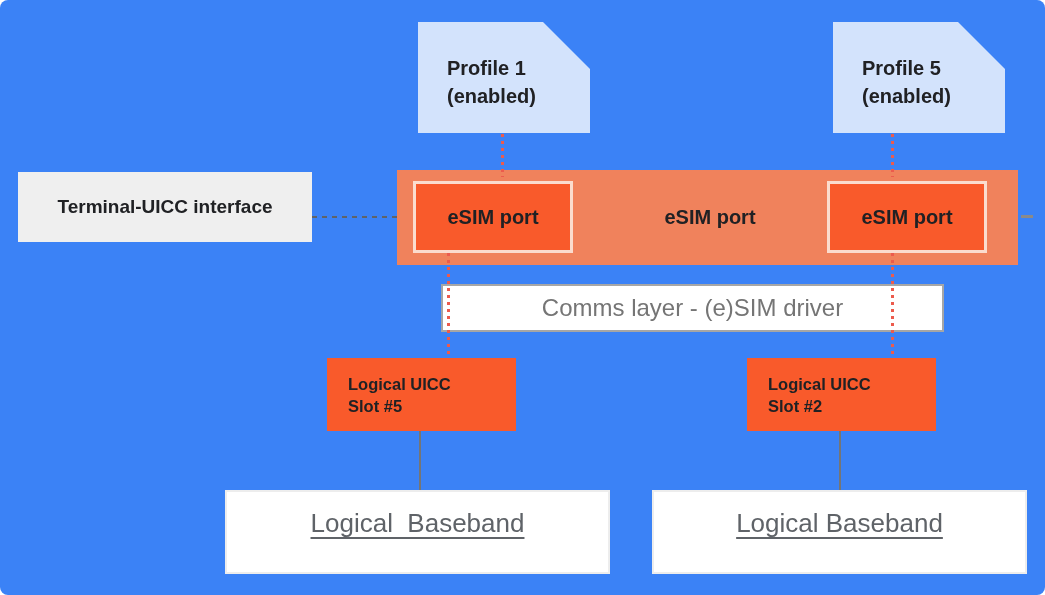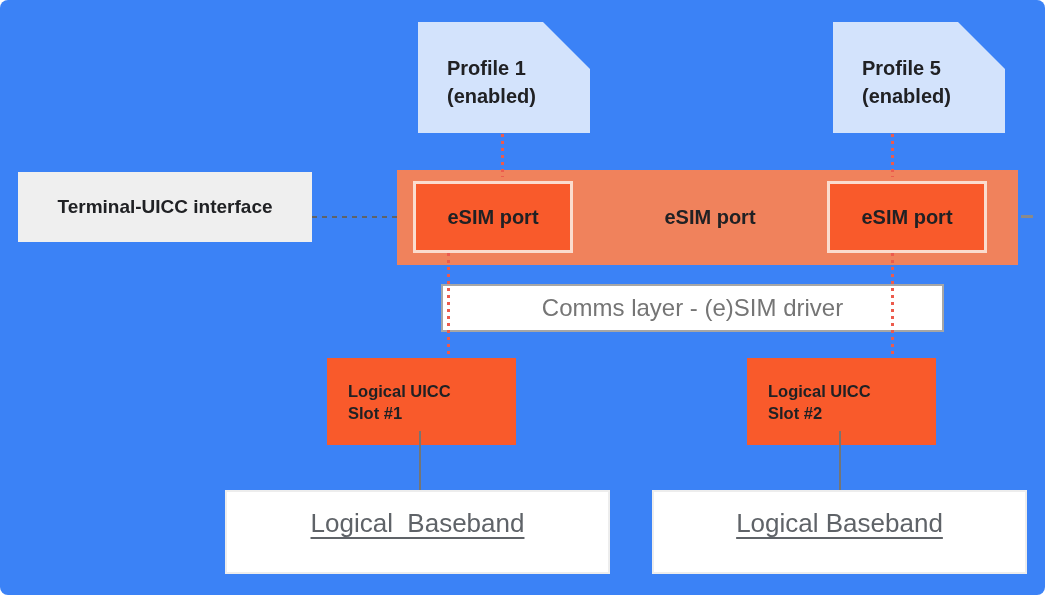--- a/index.html
+++ b/index.html
@@ -74,21 +74,21 @@
   .dot-d{left:891px;top:253px;height:105px;}
   
   .comms-box{
     position:absolute;left:441px;top:284px;width:503px;height:48px;box-sizing:border-box;
     background:#ffffff;border:2px solid var(--comms-border);
     display:flex;align-items:center;justify-content:center;
     color:var(--comms-text);font-size:24px;font-weight:normal;
   }
   
   .uicc-box{
-    position:absolute;top:358px;width:189px;height:87px;box-sizing:border-box;
+    position:absolute;top:358px;width:189px;height:73px;box-sizing:border-box;
     background:var(--port-fill);display:flex;flex-direction:column;justify-content:center;
     padding-left:21px;color:var(--text-dark);font-size:16.5px;font-weight:bold;line-height:22px;
   }
   .uicc-1{left:327px;}
   .uicc-2{left:747px;}
   
   .conn-v{position:absolute;width:2px;height:59px;top:431px;background:var(--connector-gray);}
   .conn-1{left:419px;}
   .conn-2{left:839px;}
   
@@ -139,21 +139,21 @@
   <div class="dot-v dot-b"></div>
   <div class="dot-v dot-c"></div>
   <div class="dot-v dot-d"></div>
 
   <div class="comms-box">
     <span>Comms layer - (e)SIM driver</span>
   </div>
 
   <div class="uicc-box uicc-1">
     <span>Logical UICC</span>
-    <span>Slot #1</span>
+    <span>Slot #5</span>
   </div>
   <div class="uicc-box uicc-2">
     <span>Logical UICC</span>
     <span>Slot #2</span>
   </div>
 
   <div class="conn-v conn-1"></div>
   <div class="conn-v conn-2"></div>
 
   <div class="baseband-box baseband-1">

